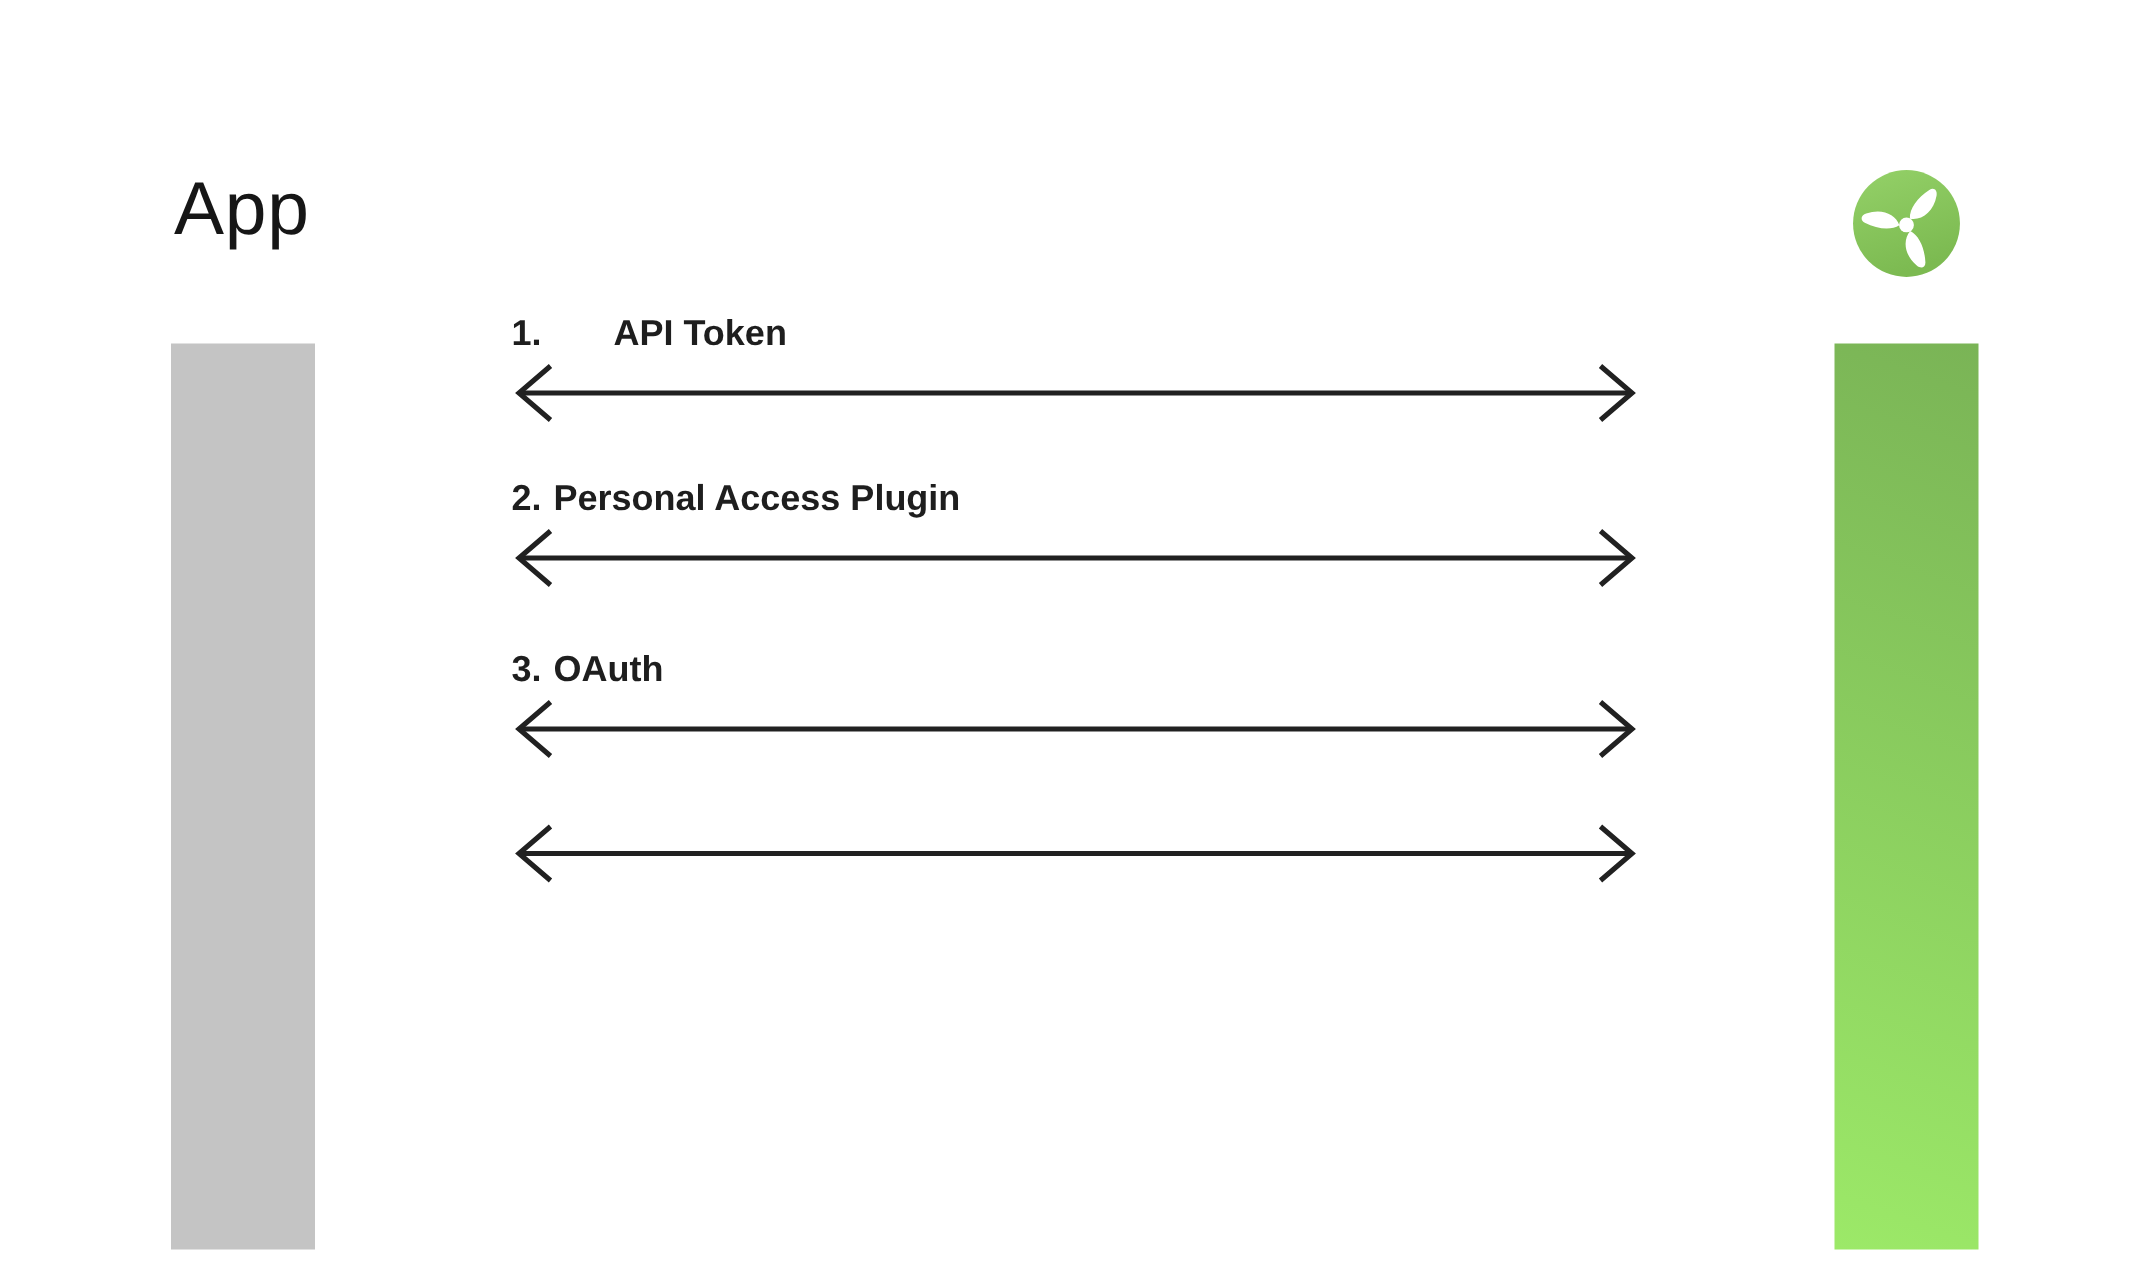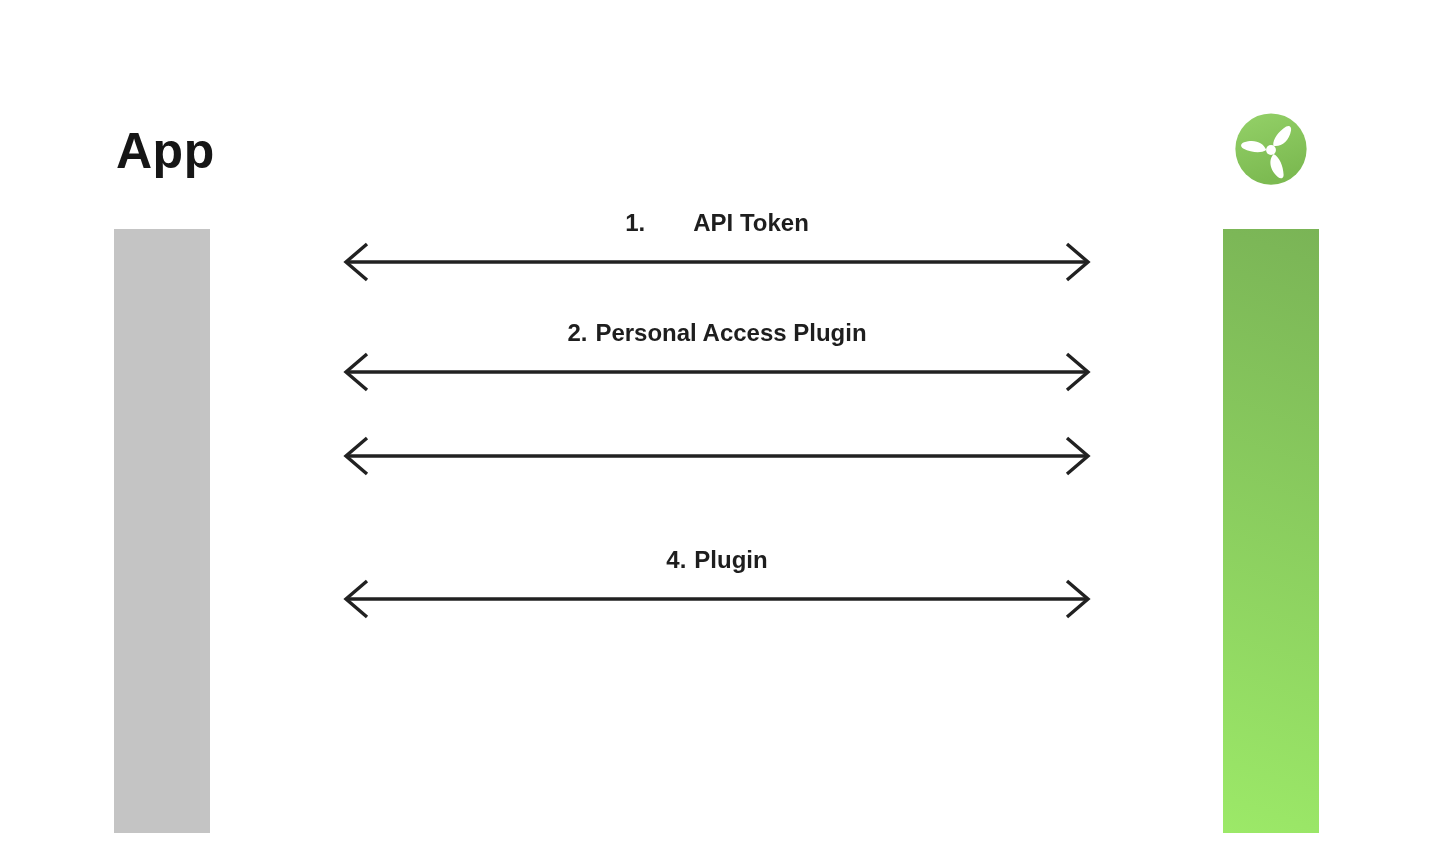--- a/index.html
+++ b/index.html
@@ -11,25 +11,25 @@
   .canvas {
     position: relative;
     width: 1436px;
     height: 844px;
     background: var(--background, #ffffff);
     overflow: hidden;
   }
   .app-title {
     position: absolute;
     left: 116px;
-    top: 120px;
+    top: 108px;
     margin: 0;
     font-size: 50px;
     line-height: 62px;
-    font-weight: 700;
+    font-weight: 400;
     letter-spacing: 0.5px;
     color: var(--title_text, #161616);
   }
   .logo {
     position: absolute;
     left: 1233px;
     top: 111px;
     width: 76px;
     height: 76px;
   }
@@ -51,21 +51,21 @@
   .arrow-row {
     position: absolute;
     left: 341px;
     width: 752px;
   }
   .arrow-label {
     width: 100%;
     height: 26px;
     line-height: 26px;
     margin-bottom: 4px;
-    text-align: center;
+    text-align: left;
     font-size: 24px;
     font-weight: 700;
     color: var(--label_text, #1e1e1e);
     white-space: nowrap;
   }
   .arrow-label .num { margin-right: 8px; }
   .arrow-label .num.num-wide { margin-right: 48px; }
   .double-arrow {
     display: block;
     color: var(--arrow, #212121);
@@ -129,31 +129,31 @@
       <span class="num">2.</span><span class="txt">Personal Access Plugin</span>
     </div>
     <svg class="double-arrow" width="752" height="44" viewBox="0 0 752 44">
       <line x1="5" y1="22" x2="747" y2="22"></line>
       <polyline points="26,4 5,22 26,40"></polyline>
       <polyline points="726,4 747,22 726,40"></polyline>
     </svg>
   </div>
 
   <div class="arrow-row" style="top:434px">
+    <div class="arrow-label">
+      <span class="num">3.</span><span class="txt">OAuth</span>
+    </div>
     <svg class="double-arrow" width="752" height="44" viewBox="0 0 752 44">
       <line x1="5" y1="22" x2="747" y2="22"></line>
       <polyline points="26,4 5,22 26,40"></polyline>
       <polyline points="726,4 747,22 726,40"></polyline>
     </svg>
   </div>
 
   <div class="arrow-row" style="top:547px">
-    <div class="arrow-label">
-      <span class="num">4.</span><span class="txt">Plugin</span>
-    </div>
     <svg class="double-arrow" width="752" height="44" viewBox="0 0 752 44">
       <line x1="5" y1="22" x2="747" y2="22"></line>
       <polyline points="26,4 5,22 26,40"></polyline>
       <polyline points="726,4 747,22 726,40"></polyline>
     </svg>
   </div>
 
 
 </div>
 

